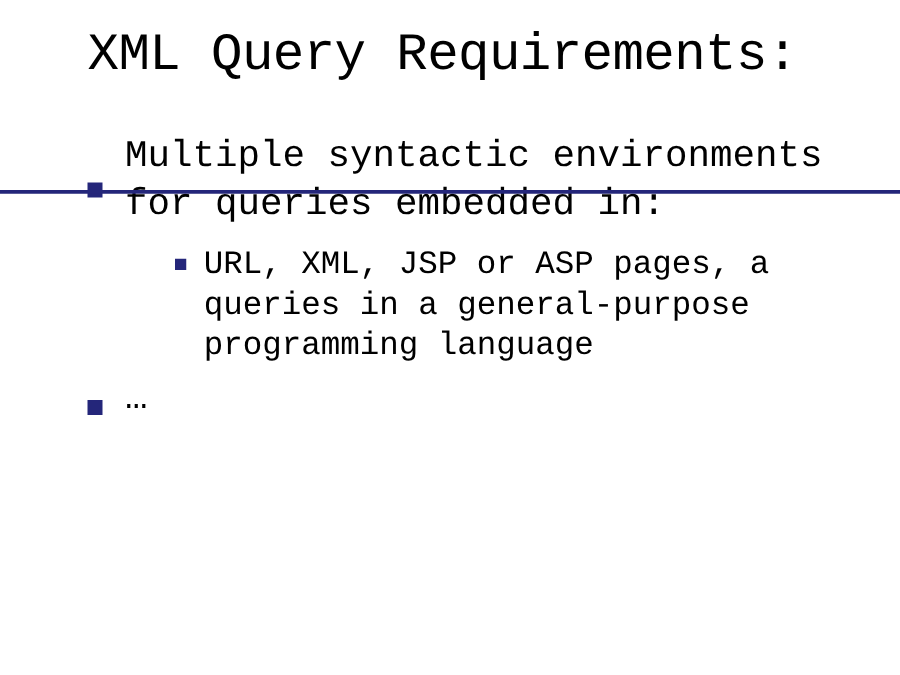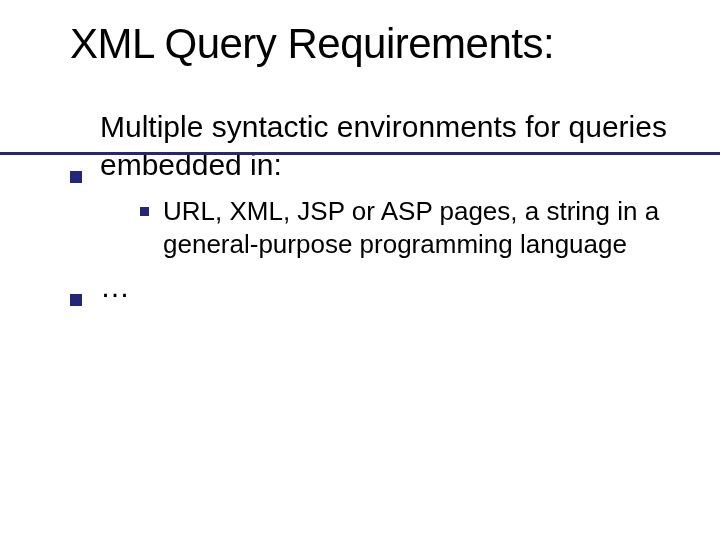--- a/index.html
+++ b/index.html
@@ -11,20 +11,21 @@
     font-family: Verdana, Geneva, sans-serif;
     color: #000;
     overflow: hidden;
   }
   .slide {
     width: 720px;
     height: 540px;
     position: relative;
     box-sizing: border-box;
     padding: 20px 40px 20px 70px;
+    font-family: Liberation Mono, monospace;
   }
   .title {
     font-size: 42px;
     line-height: 1.15;
     font-weight: 400;
     margin: 0 0 10px 0;
     letter-spacing: -0.5px;
   }
   .title-underline {
     position: absolute;
@@ -32,21 +33,21 @@
     top: 152px;
     width: 720px;
     height: 3px;
     background: #24267a;
   }
   .content {
     margin-top: 40px;
   }
   .lvl1 {
     display: flex;
-    align-items: flex-end;
+    align-items: center;
     margin-bottom: 8px;
   }
   .lvl1 .bullet {
     width: 12px;
     height: 12px;
     background: #24267a;
     flex: 0 0 auto;
     margin-top: 13px;
     margin-right: 18px;
   }
@@ -88,21 +89,21 @@
   <div class="content">
 
     <div class="lvl1">
       <span class="bullet"></span>
       <span class="text">Multiple syntactic environments for queries embedded in:</span>
     </div>
 
     <div class="lvl2-wrap">
       <div class="lvl2">
         <span class="bullet"></span>
-        <span class="text">URL, XML, JSP or ASP pages, a string in a general-purpose programming language</span>
+        <span class="text">URL, XML, JSP or ASP pages, a queries in a general-purpose programming language</span>
       </div>
     </div>
 
     <div class="lvl1">
       <span class="bullet"></span>
       <span class="text">…</span>
     </div>
 
   </div>
 </div>

